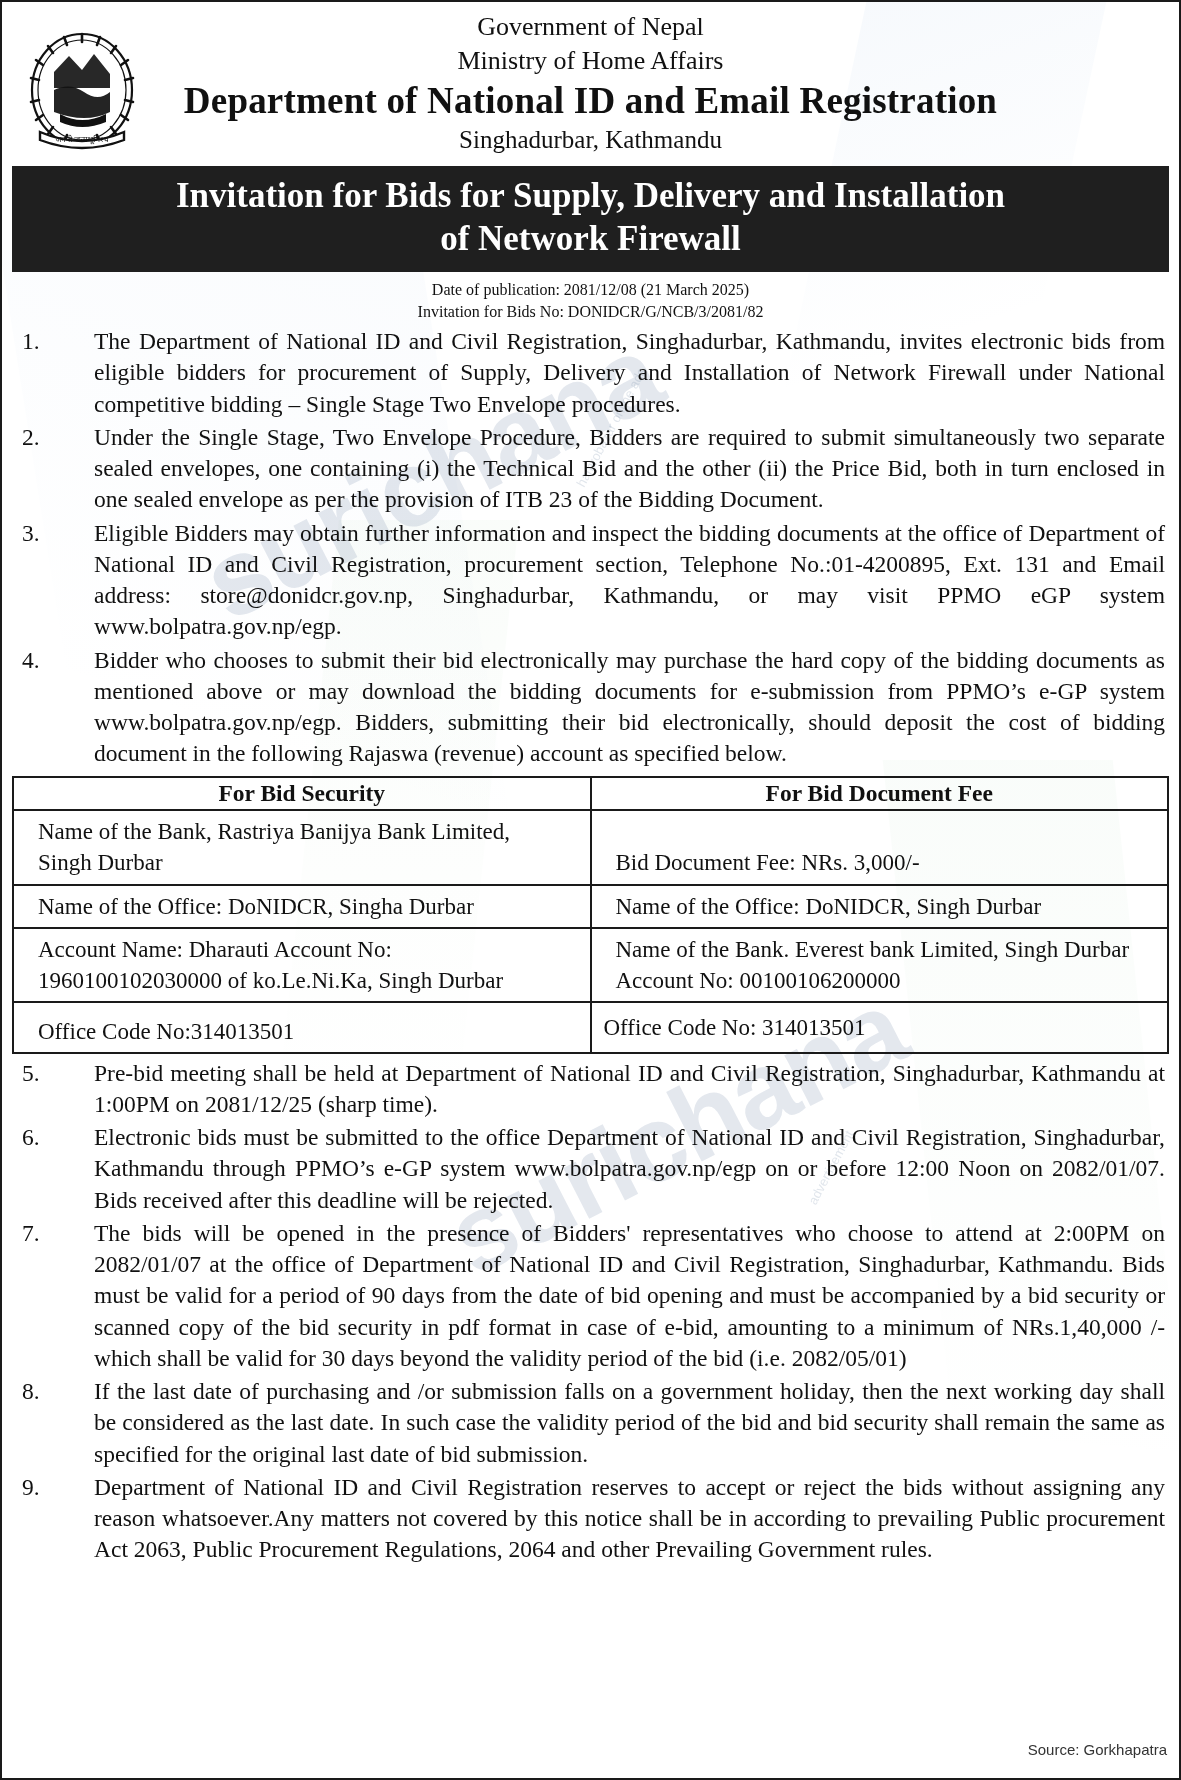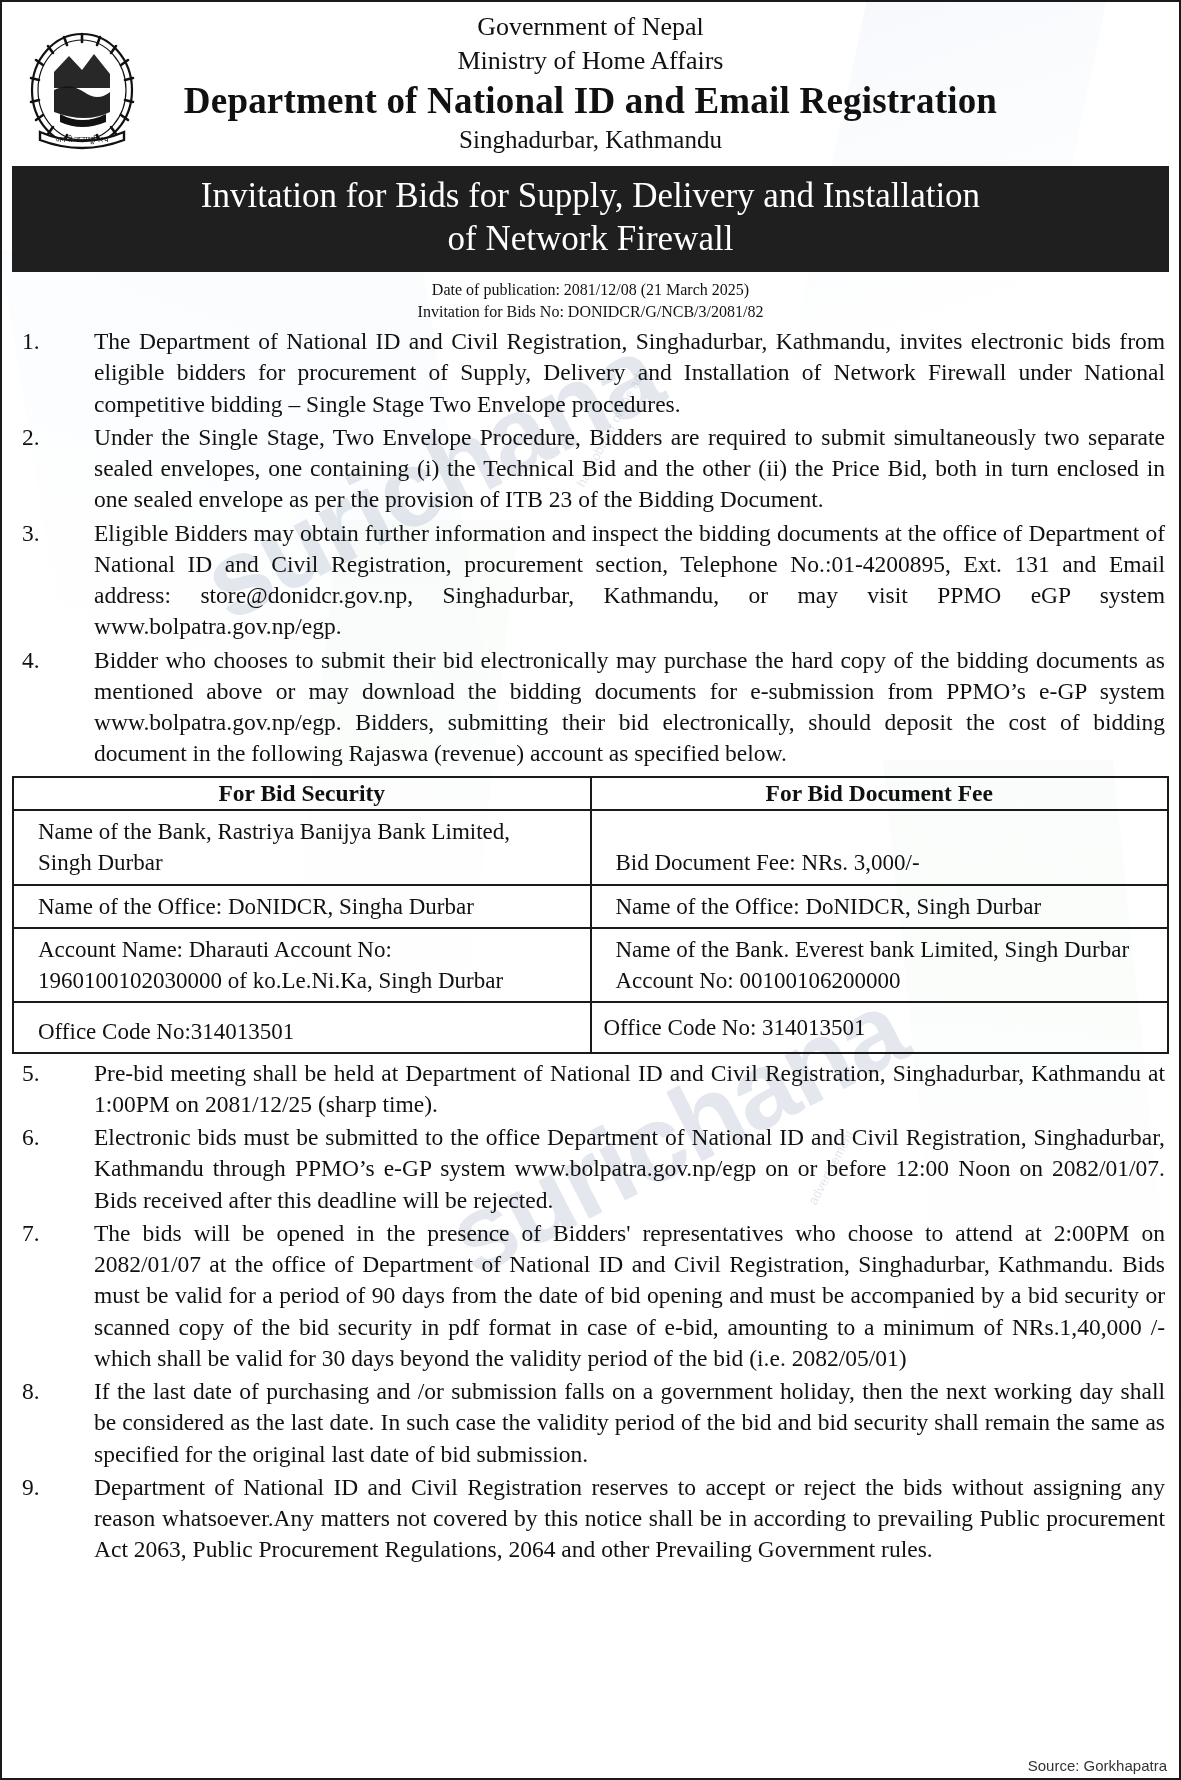--- a/index.html
+++ b/index.html
@@ -102,21 +102,21 @@
     line-height: 1.26;
     letter-spacing: .2px;
   }
   .addr-line { font-size: 25px; line-height: 1.3; }
 
   
   .title-band {
     background: #1f1f1f;
     color: #ffffff;
     text-align: center;
-    font-weight: normal;
+    font-weight: bold;
     font-size: 35px;
     line-height: 1.22;
     padding: 9px 14px 12px 14px;
     margin: 7px 0 8px 0;
   }
 
   
   .pub-line {
     text-align: center;
     font-size: 16px;
@@ -180,21 +180,21 @@
     border: none;
     border-bottom: 2px solid #1a1a1a;
     padding: 5px 8px;
   }
   table.acct .sub tr:last-child td { border-bottom: none; }
 
   
   .source {
     position: absolute;
     right: 14px;
-    bottom: 6px;
+    bottom: 22px;
     font-family: "Liberation Sans", sans-serif;
     font-size: 15px;
     color: #333333;
     z-index: 3;
   }
 </style>
 </head>
 <body>
 
 <div class="wm-layer">

